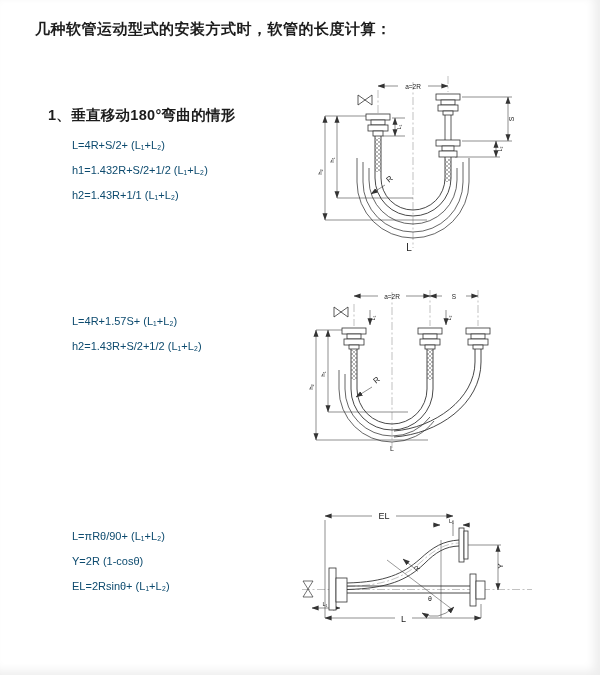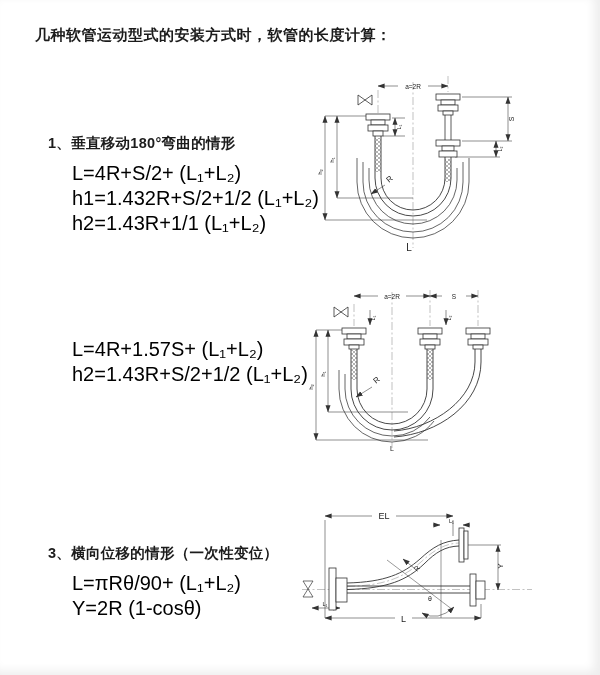--- a/index.html
+++ b/index.html
@@ -1,22 +1,22 @@
 <!DOCTYPE html>
 <html><head>
 <meta charset="utf-8">
 <style>
   html,body{margin:0;padding:0;}
   body{width:600px;height:675px;background:#fff;font-family:"Liberation Sans",sans-serif;color:#1c1c1c;position:relative;overflow:hidden;}
   .page{position:absolute;inset:0;background:#fff;box-shadow:inset -6px -4px 10px rgba(0,0,0,0.07);}
-  .title{position:absolute;left:35px;top:26px;font-size:15px;font-weight:700;letter-spacing:.5px;}
-  .section{position:absolute;left:48px;margin-top:28px;}
+  .title{position:absolute;left:35px;top:20px;font-size:15px;font-weight:700;letter-spacing:.5px;}
+  .section{position:absolute;left:48px;}
   #s1{top:106px}#s2{top:301px}#s3{top:516px}
   .heading{font-size:14.5px;font-weight:700;letter-spacing:.3px;}
-  .formulas{margin:8px 0 0 24px;font-size:20px;line-height:25px;font-weight:400;color:#000000;}
+  .formulas{margin:8px 0 0 24px;font-size:11px;line-height:25px;font-weight:400;color:#0c4a6e;}
   .diagram{position:absolute;}
   svg{font-family:inherit;}
   svg text{fill:#222;}
 </style>
 </head>
 <body>
 
 <div class="page">
 
   <div class="title">几种软管运动型式的安装方式时，软管的长度计算：</div>
@@ -31,24 +31,24 @@
   </div>
 
   <div class="section" id="s2">
     <div class="formulas">
       <div>L=4R+1.57S+ (L₁+L₂)</div>
       <div>h2=1.43R+S/2+1/2 (L₁+L₂)</div>
     </div>
   </div>
 
   <div class="section" id="s3">
-    <div class="heading">3、横向位移的情形（一次性变位）</div>
     <div class="formulas">
       <div>L=πRθ/90+ (L₁+L₂)</div>
       <div>Y=2R (1-cosθ)</div>
+      <div>EL=2Rsinθ+ (L₁+L₂)</div>
     </div>
   </div>
 
   <svg class="diagram" style="left:315px;top:70px" width="220" height="190" viewBox="0 0 220 190">
     <defs>
       <marker id="ar1" viewBox="0 0 10 10" refX="9.5" refY="5" markerWidth="7" markerHeight="7" markerUnits="userSpaceOnUse" orient="auto-start-reverse">
           <path d="M0,1.4 L10,5 L0,8.6 z" fill="#333"></path>
         </marker>
       <pattern id="xh1" width="4" height="4" patternUnits="userSpaceOnUse">
           <path d="M0,0 L4,4 M4,0 L0,4" stroke="#666" stroke-width="0.5"></path>

